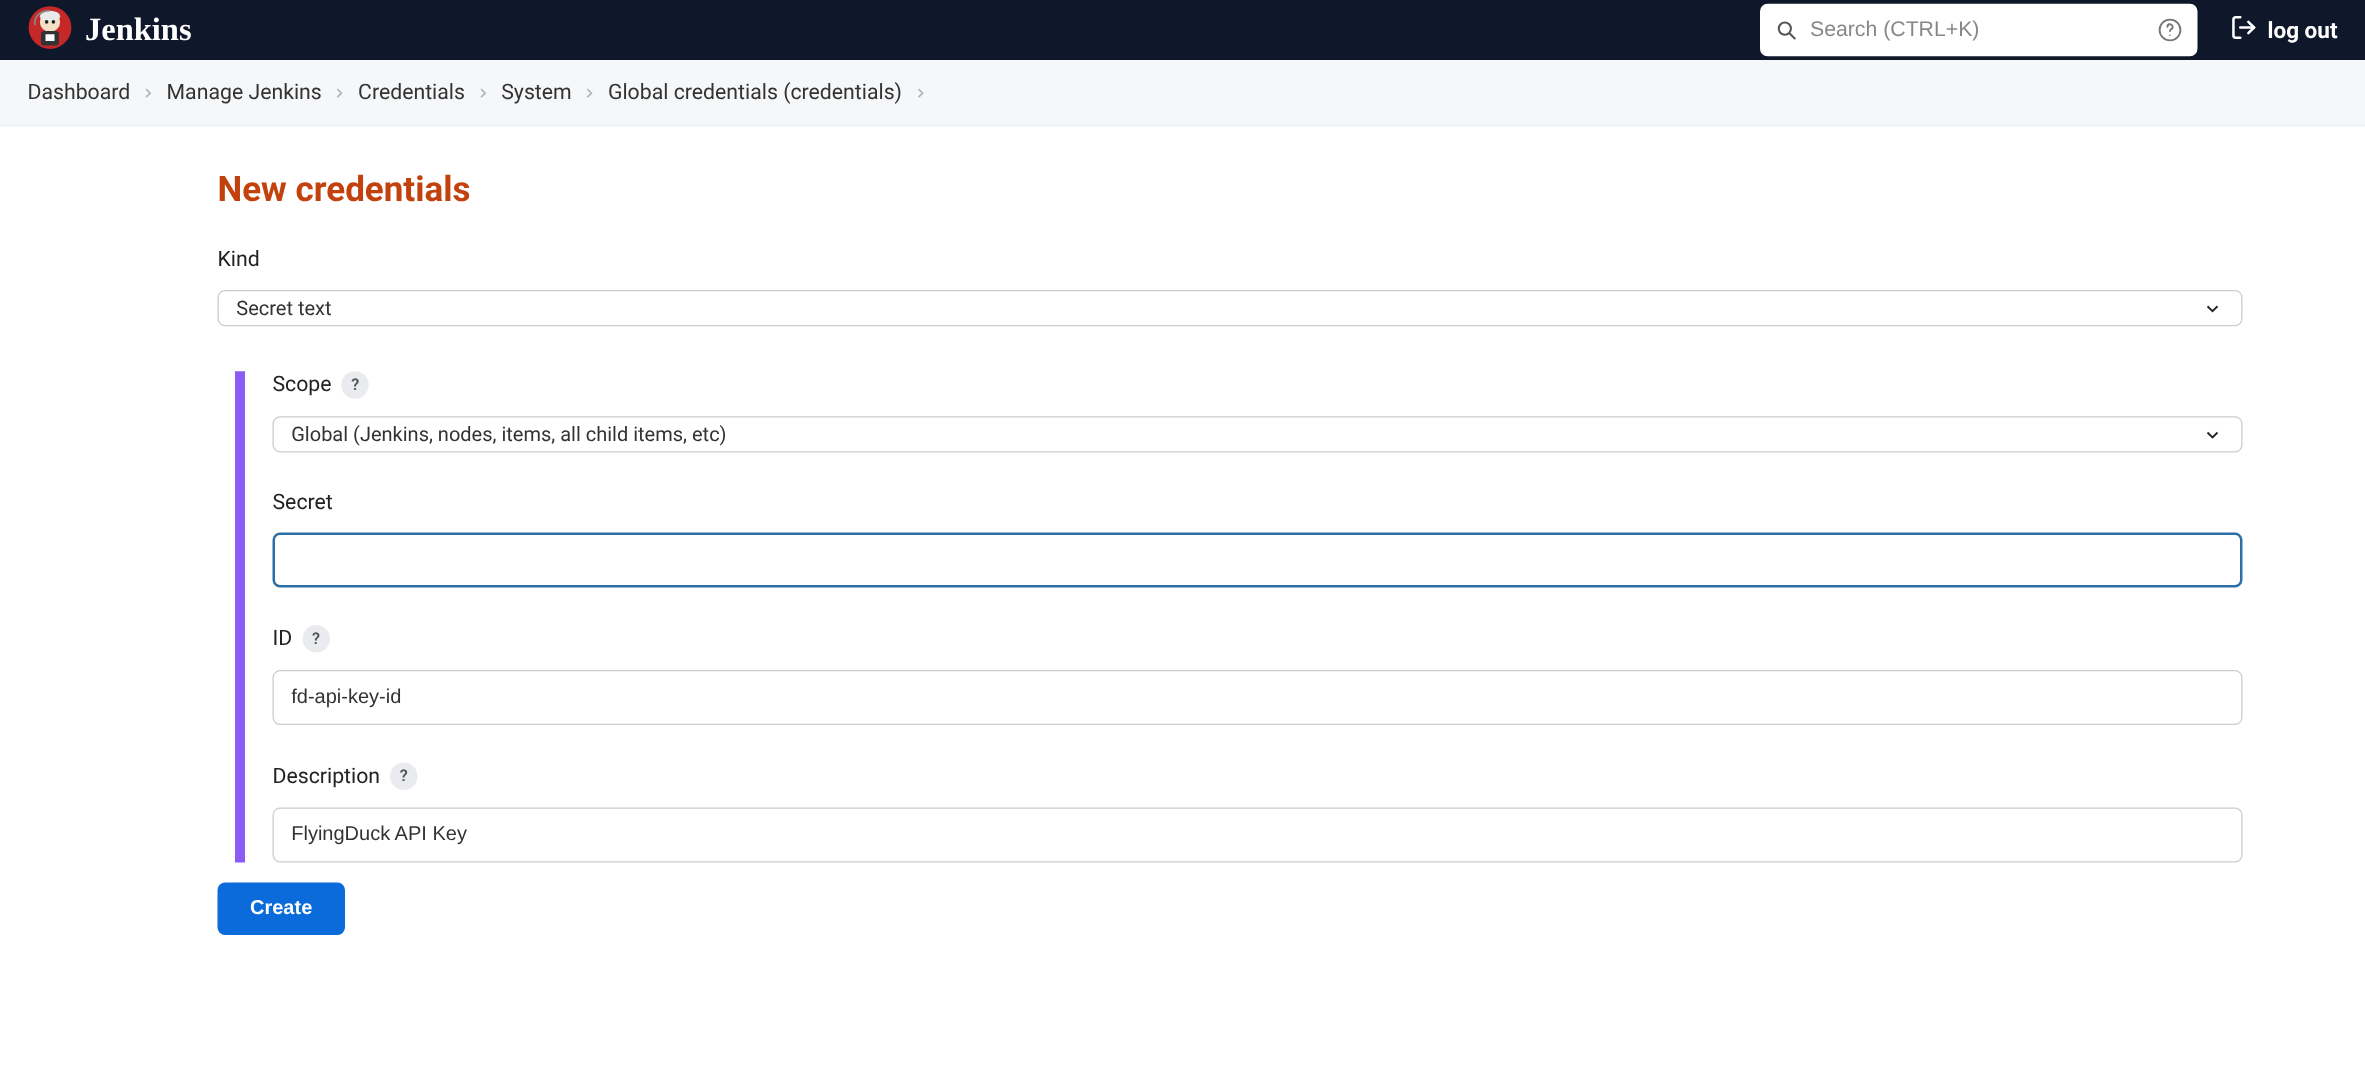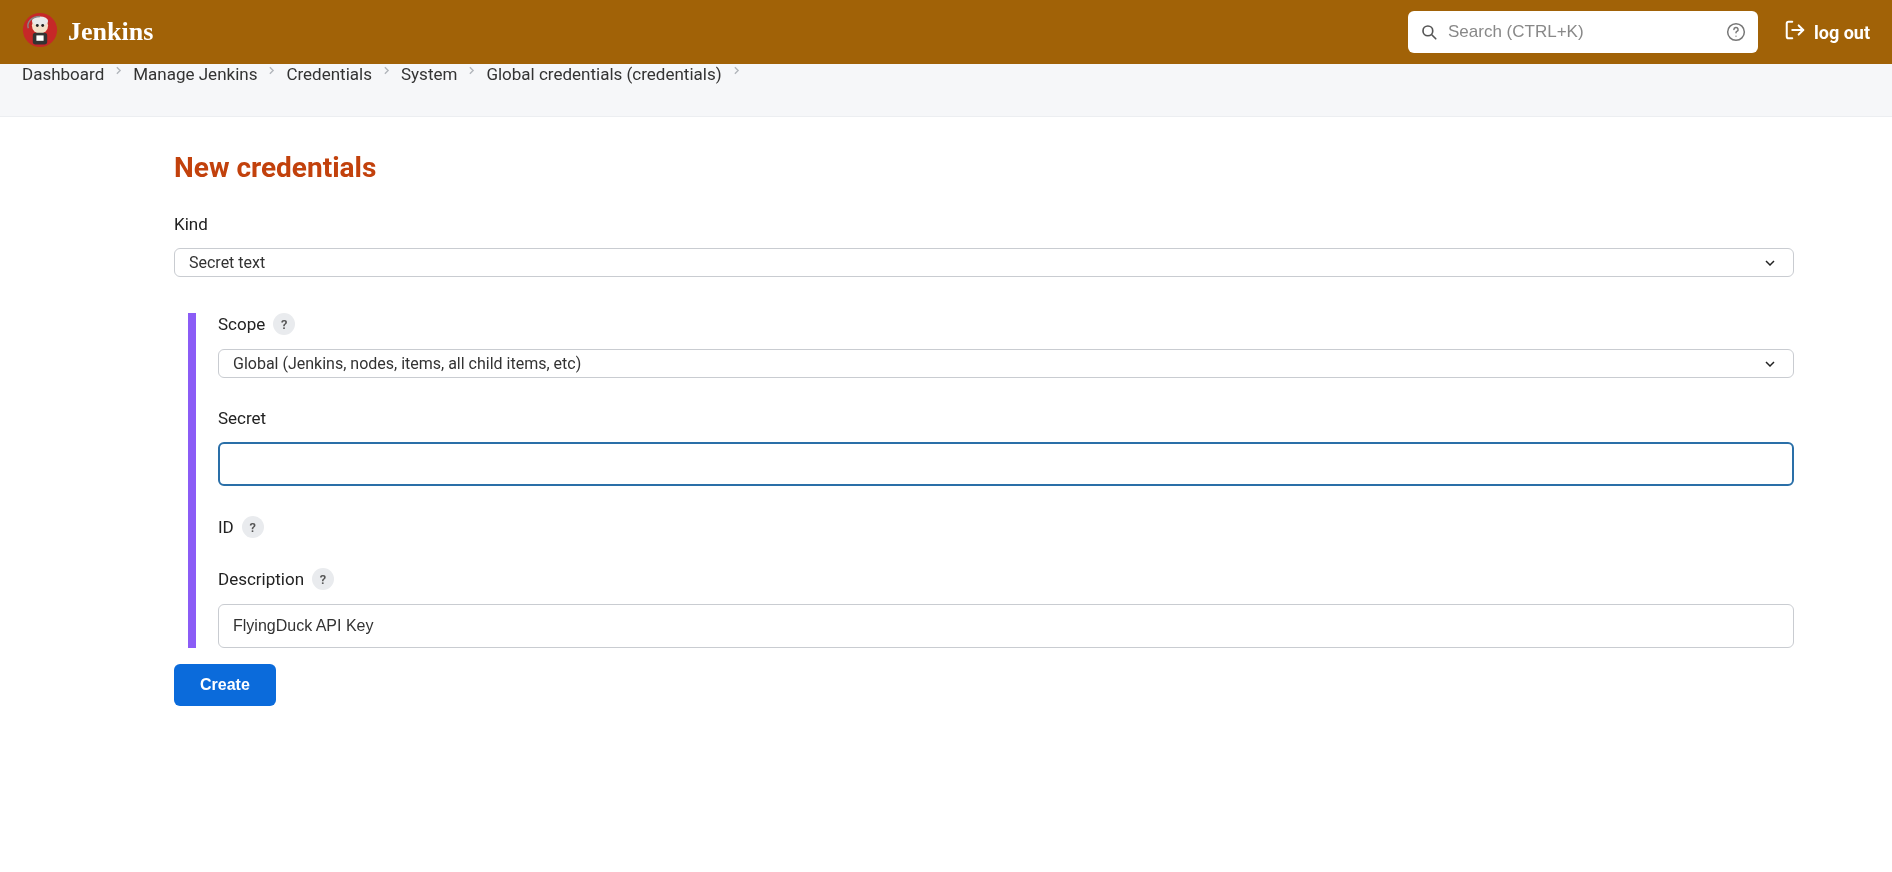--- a/index.html
+++ b/index.html
@@ -5,22 +5,22 @@
   * { box-sizing: border-box; margin: 0; padding: 0; }
   body {
     font-family: -apple-system, BlinkMacSystemFont, "Segoe UI", Roboto, Helvetica, Arial, sans-serif;
     background: #fff;
     color: #333;
     width: 1892px;
   }
 
   
   .header {
-    background: #a16207;
-    height: 64px;
+    background: #0f172a;
+    height: 48px;
     display: flex;
     align-items: center;
     padding: 0 22px;
     justify-content: space-between;
   }
   .header-left { display: flex; align-items: center; gap: 10px; }
   .logo-wrap { display: flex; align-items: center; gap: 10px; }
   .logo-svg { width: 36px; height: 36px; }
   .logo-text {
     color: #fff;
@@ -64,21 +64,21 @@
     justify-content: center;
   }
   .logout svg { width: 22px; height: 22px; }
 
   
   .breadcrumb-bar {
     background: #f6f7f9;
     border-bottom: 1px solid #eceef1;
     height: 53px;
     display: flex;
-    align-items: flex-start;
+    align-items: center;
     padding: 0 22px;
     gap: 8px;
     font-size: 17px;
     color: #333;
   }
   .breadcrumb-item { cursor: pointer; }
   .breadcrumb-sep { color: #b1b5bb; display:flex; align-items:center; }
   .breadcrumb-sep svg { width: 13px; height: 13px; }
 
   
@@ -308,20 +308,21 @@
           <span>Secret</span>
         </div>
         <input type="password" class="text-input focused" value="" style="">
       </div>
 
       <div class="field-group">
         <div class="field-label">
           <span>ID</span>
           <span class="help-badge">?</span>
         </div>
+        <input type="text" class="text-input" value="fd-api-key-id" style="">
       </div>
 
       <div class="field-group" style="margin-bottom:0">
         <div class="field-label">
           <span>Description</span>
           <span class="help-badge">?</span>
         </div>
         <input type="text" class="text-input" value="FlyingDuck API Key" style="">
       </div>
 

